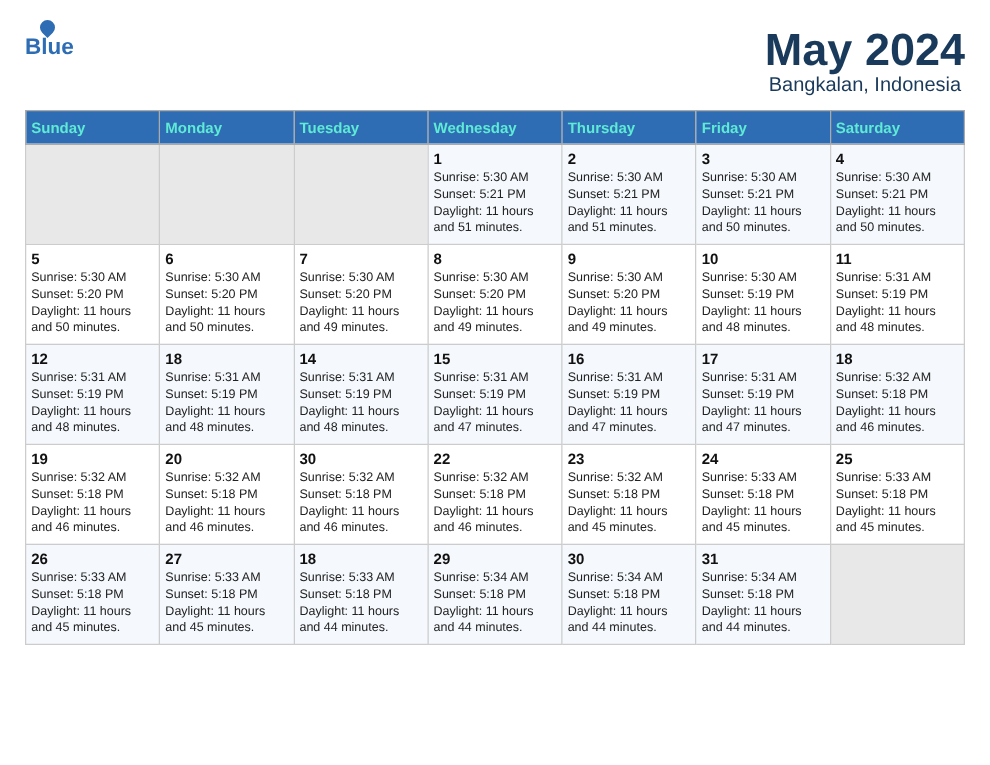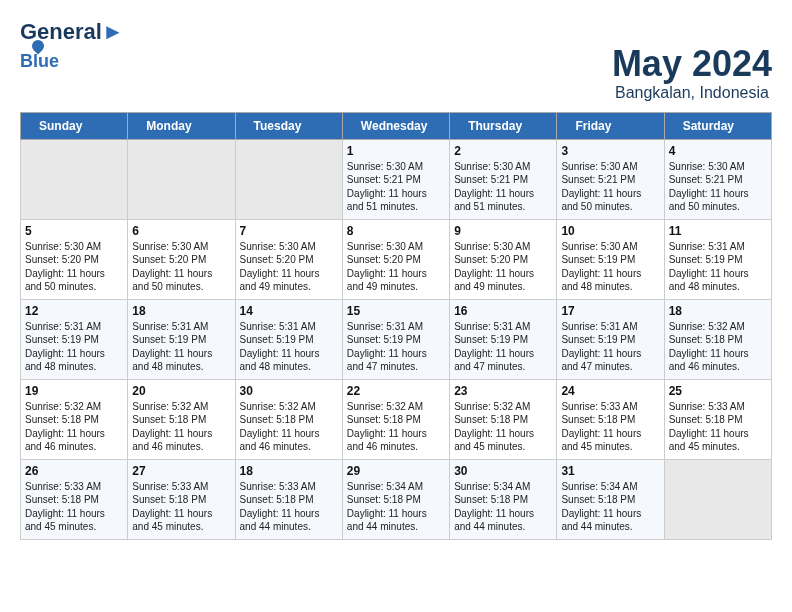--- a/index.html
+++ b/index.html
@@ -28,38 +28,37 @@
       line-height: 1.1;
     }
     .title-block {
       text-align: right;
     }
     .month-title {
       font-size: 36px;
       font-weight: bold;
       color: #1a3a5c;
       line-height: 1.1;
-      margin-top: 24px;
     }
     .location {
       font-size: 16px;
       color: #1a3a5c;
       text-align: center;
     }
     table {
       width: 100%;
       border-collapse: collapse;
       table-layout: fixed;
     }
     thead tr th {
       background-color: #2e6db4;
-      color: #ffffff;
+      color: #5eead4;
       font-size: 12px;
       font-weight: bold;
-      padding: 6px 18px;
+      padding: 6px 4px;
       text-align: left;
       border: 1px solid #aaa;
     }
     tbody tr td {
       border: 1px solid #ccc;
       vertical-align: top;
       padding: 4px 4px 4px 4px;
       font-size: 10px;
       color: #222;
       height: 80px;
@@ -85,25 +84,20 @@
     }
     .empty-cell {
       background: #e8e8e8 !important;
     }
   </style>
 </head>
 <body>
 
 <div class="header">
   <div class="logo">
-    <div style="display:flex;align-items:center;">
-      <span class="logo-text">
-        <span style="color:#1a3a5c;">General</span><span style="color:#2e6db4;">►</span>
-      </span>
-    </div>
     <div style="display:flex;align-items:center;margin-top:-4px;flex-direction:column;">
       <span style="display:inline-block;width:12px;height:12px;background:#2e6db4;border-radius:50% 50% 50% 0;transform:rotate(-45deg);margin-right:4px;"></span>
       <span class="logo-text" style="font-size:18px;color:#2e6db4;">Blue</span>
     </div>
   </div>
   <div class="title-block">
     <div class="month-title">May 2024</div>
     <div class="location">Bangkalan, Indonesia</div>
   </div>
 </div>

